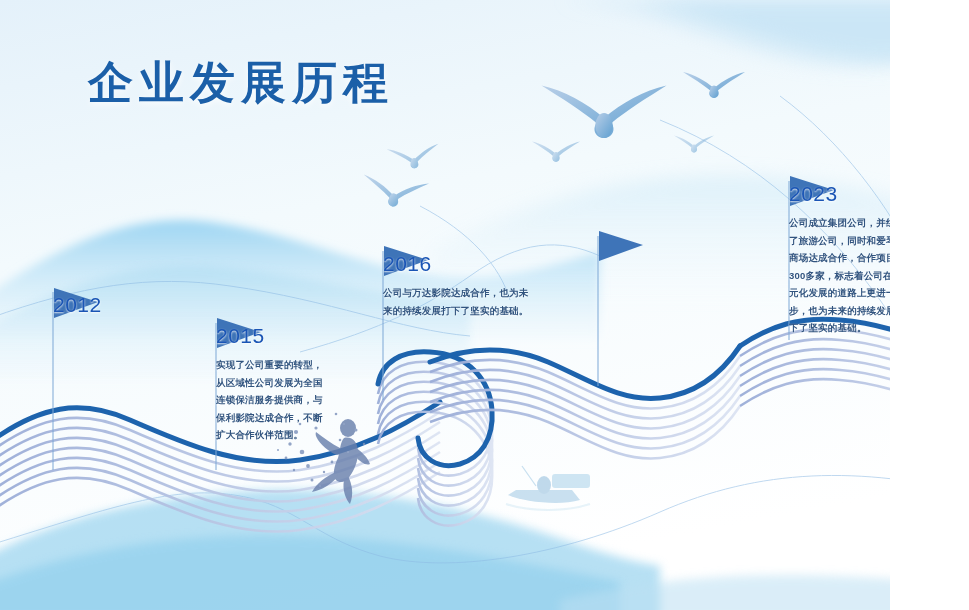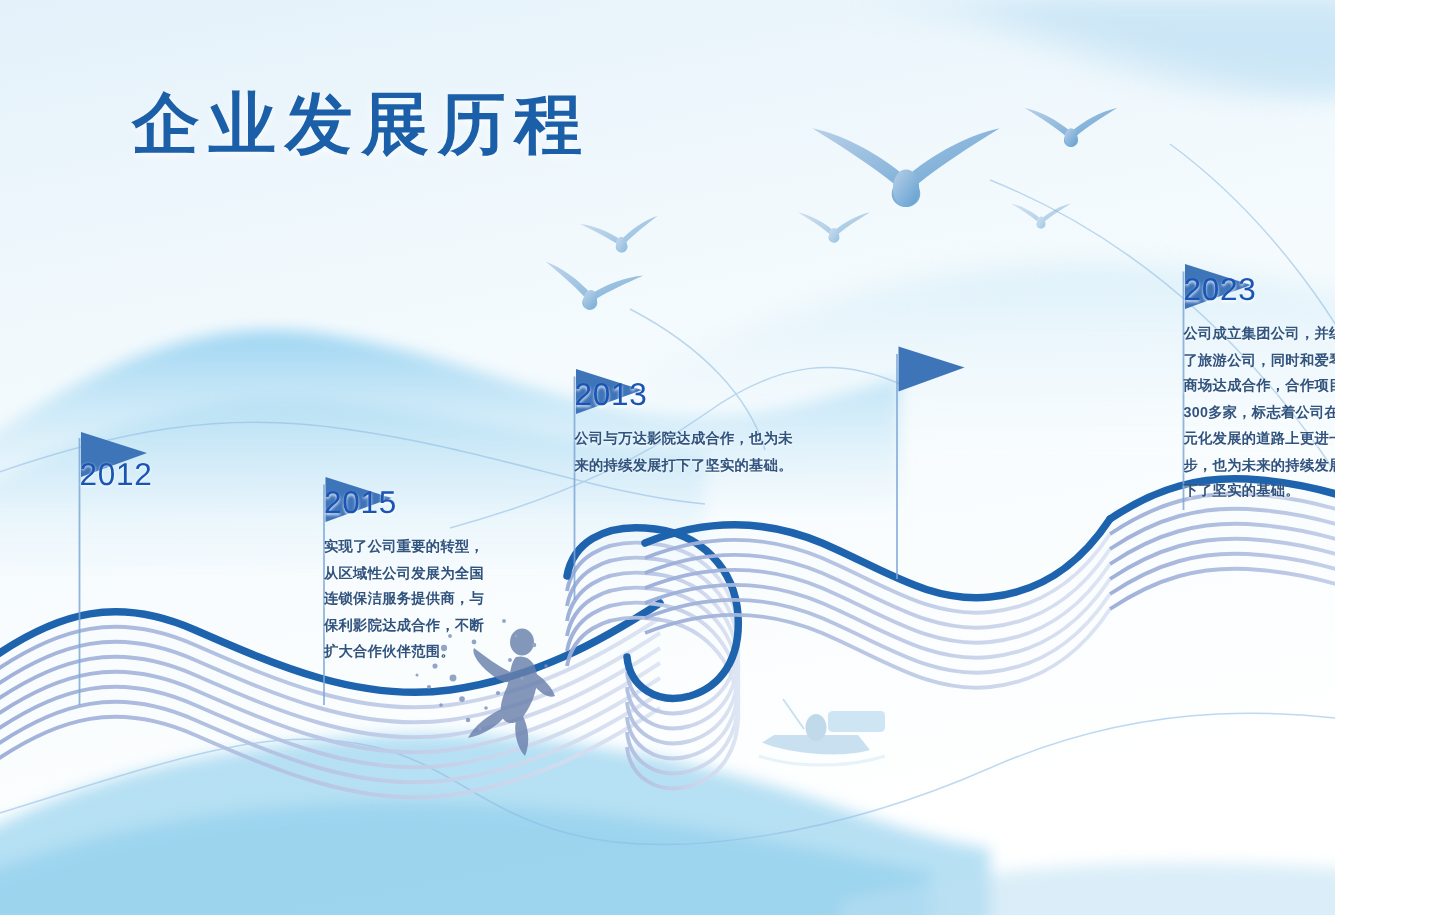--- a/index.html
+++ b/index.html
@@ -52,21 +52,21 @@
     z-index: 25;
     font-size: 45px;
     font-weight: bold;
     letter-spacing: 6px;
     color: #1b5fa8;
     line-height: 1.1;
     margin: 0;
     text-shadow: 0 2px 6px rgba(255,255,255,0.8);
   }
   
-  #ms-2012 { left: 53px;  top: 306px; width: 140px; }
+  #ms-2012 { left: 53px;  top: 294px; width: 140px; }
   #ms-2015 { left: 216px; top: 325px; width: 108px; }
   #ms-2019 { left: 383px; top: 253px; width: 152px; }
   #ms-2021 { left: 598px; top: 238px; width: 122px; }
   #ms-2023 { left: 789px; top: 183px; width: 118px; }
   #ms-2021 .year-label { font-size: 20px; }
 </style>
 </head>
 <body>
 
 <div id="poster">
@@ -276,21 +276,21 @@
   <div class="milestone" id="ms-2012">
     <div class="year-label">2012</div>
   </div>
 
   <div class="milestone" id="ms-2015">
     <div class="year-label">2015</div>
     <div class="desc-text">实现了公司重要的转型，从区域性公司发展为全国连锁保洁服务提供商，与保利影院达成合作，不断扩大合作伙伴范围。</div>
   </div>
 
   <div class="milestone" id="ms-2019">
-    <div class="year-label">2013</div>
+    <div class="year-label">2016</div>
     <div class="desc-text">公司与万达影院达成合作，也为未来的持续发展打下了坚实的基础。</div>
   </div>
 
 
   <div class="milestone" id="ms-2023">
     <div class="year-label">2023</div>
     <div class="desc-text">公司成立集团公司，并组建了旅游公司，同时和爱琴海商场达成合作，合作项目300多家，标志着公司在多元化发展的道路上更进一步，也为未来的持续发展打下了坚实的基础。</div>
   </div>
 
 </div>

